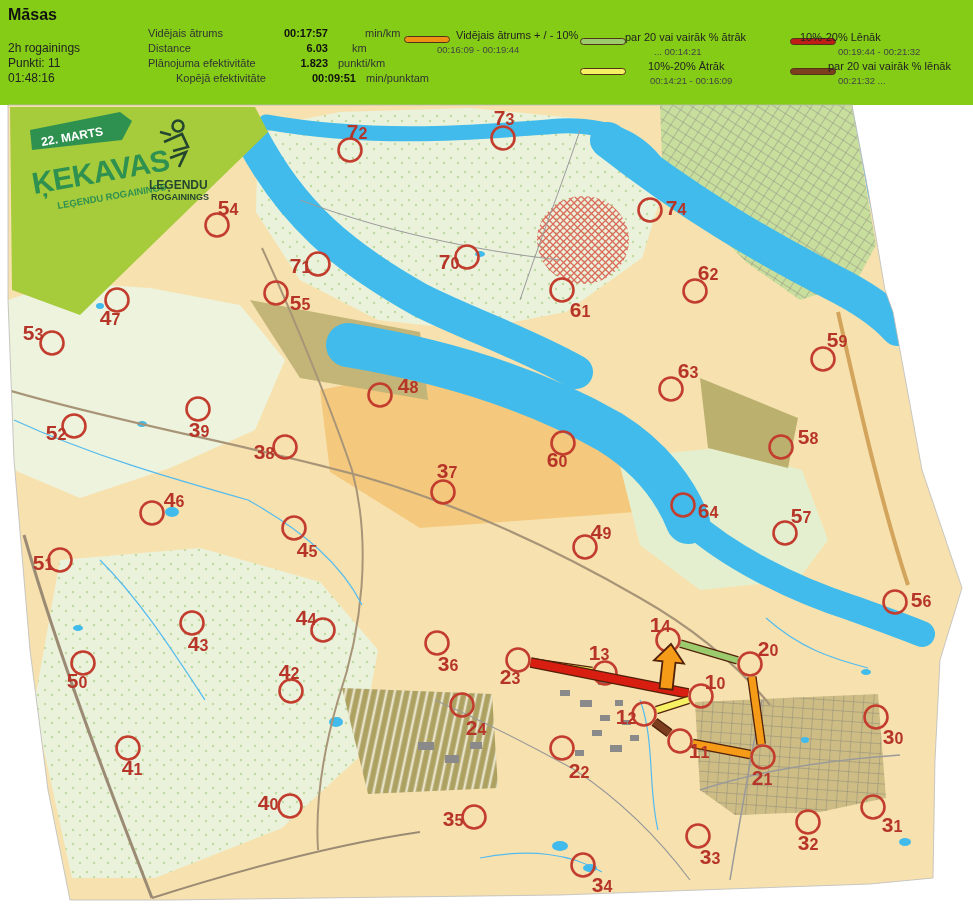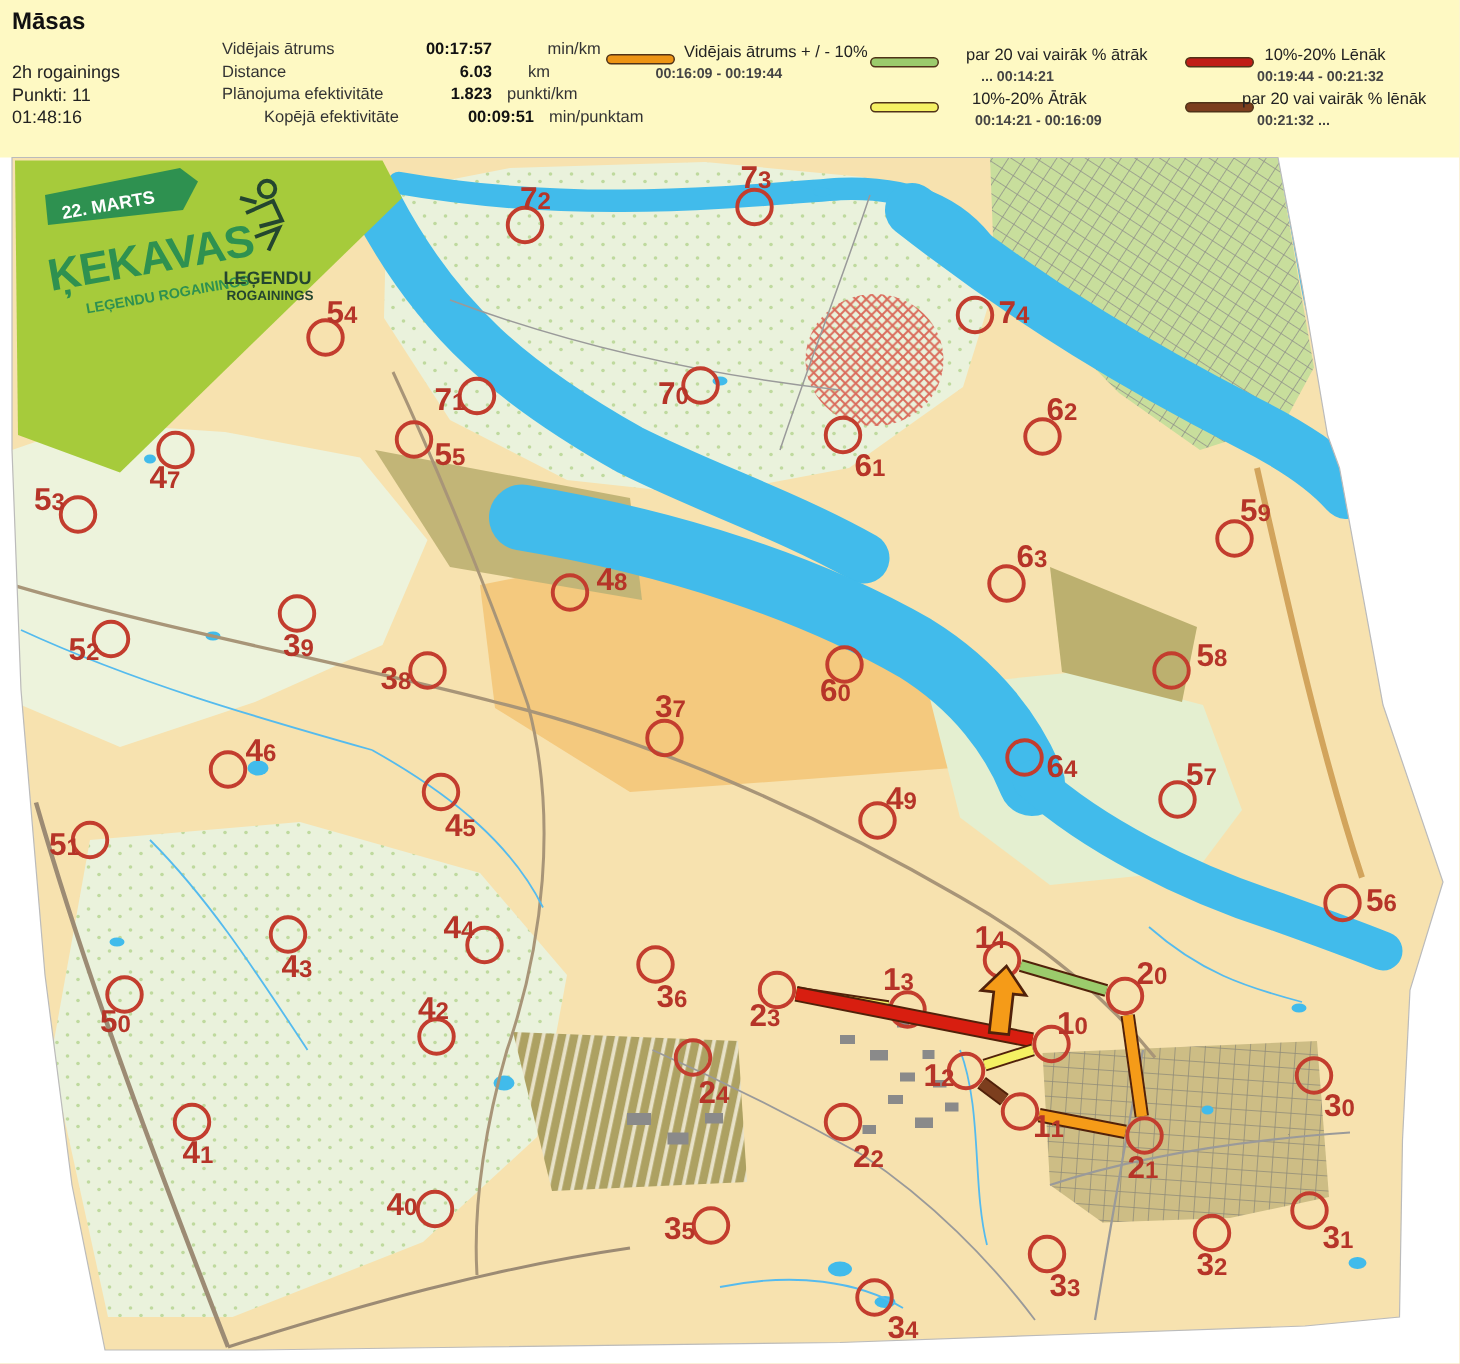--- a/index.html
+++ b/index.html
@@ -1,26 +1,26 @@
 <!DOCTYPE html>
 <html><head>
 <meta charset="utf-8">
 <style>
   html,body{margin:0;padding:0;}
   body{width:973px;height:909px;position:relative;background:#fff;
        font-family:"Liberation Sans","DejaVu Sans",sans-serif;color:#222;overflow:hidden;}
   .abs{position:absolute;}
-  #header{position:absolute;left:0;top:0;width:973px;height:105px;background:#fef9c3;}
+  #header{position:absolute;left:0;top:0;width:973px;height:105px;background:#84cc16;}
   .page-title{font-size:16px;font-weight:bold;color:#111;}
   .meta-line{font-size:12px;font-weight:normal;color:#222;line-height:15px;}
   .stat-label{font-size:11px;color:#333;}
   .stat-value{font-size:11px;font-weight:bold;color:#111;text-align:right;width:62px;}
   .stat-unit{font-size:11px;color:#333;}
   .legend-label{font-size:11px;color:#222;white-space:nowrap;}
-  .legend-range{font-size:9.5px;color:#444;white-space:nowrap;font-weight:bold;}
+  .legend-range{font-size:9.5px;color:#444;white-space:nowrap;}
   .swatch{width:44px;height:5px;border:1.5px solid #503318;border-radius:4px;}
   #mapwrap{position:absolute;left:0;top:0;width:973px;height:909px;}
   svg text{font-family:"Liberation Sans","DejaVu Sans",sans-serif;}
 </style>
 </head>
 <body>
 
 <div id="header">
   <div class="abs page-title" style="left:8px;top:6px;">Māsas</div>
 
@@ -53,28 +53,28 @@
     </div>
   </div>
 
   <div>
 
     <div class="abs swatch" style="left: 404px; top: 36px; background: rgb(237, 148, 20);"></div>
     <span class="abs legend-label" style="left:456px;top:29px;">Vidējais ātrums + / - 10%</span>
     <span class="abs legend-range" style="left:437px;top:44px;">00:16:09   -   00:19:44</span>
 
     <div class="abs swatch" style="left: 580px; top: 38px; background: rgb(155, 203, 108);"></div>
-    <span class="abs legend-label" style="left:644px;top:31px;">par 20 vai vairāk % ātrāk</span>
+    <span class="abs legend-label" style="left:625px;top:31px;">par 20 vai vairāk % ātrāk</span>
     <span class="abs legend-range" style="left:654px;top:46px;">...   00:14:21</span>
     <div class="abs swatch" style="left: 580px; top: 68px; background: rgb(245, 241, 99);"></div>
     <span class="abs legend-label" style="left:648px;top:60px;">10%-20% Ātrāk</span>
     <span class="abs legend-range" style="left:650px;top:75px;">00:14:21   -   00:16:09</span>
 
     <div class="abs swatch" style="left: 790px; top: 38px; background: rgb(192, 29, 22);"></div>
-    <span class="abs legend-label" style="left:843px;top:31px;">10%-20% Lēnāk</span>
+    <span class="abs legend-label" style="left:800px;top:31px;">10%-20% Lēnāk</span>
     <span class="abs legend-range" style="left:838px;top:46px;">00:19:44   - 00:21:32</span>
     <div class="abs swatch" style="left: 790px; top: 68px; background: rgb(124, 62, 30);"></div>
     <span class="abs legend-label" style="left:828px;top:60px;">par 20 vai vairāk % lēnāk</span>
     <span class="abs legend-range" style="left:838px;top:75px;">00:21:32   ...</span>
   </div>
 </div>
 
 <div id="mapwrap">
   <svg id="mapsvg" width="973" height="909" viewBox="0 0 973 909" xmlns="http://www.w3.org/2000/svg">
       <defs>

